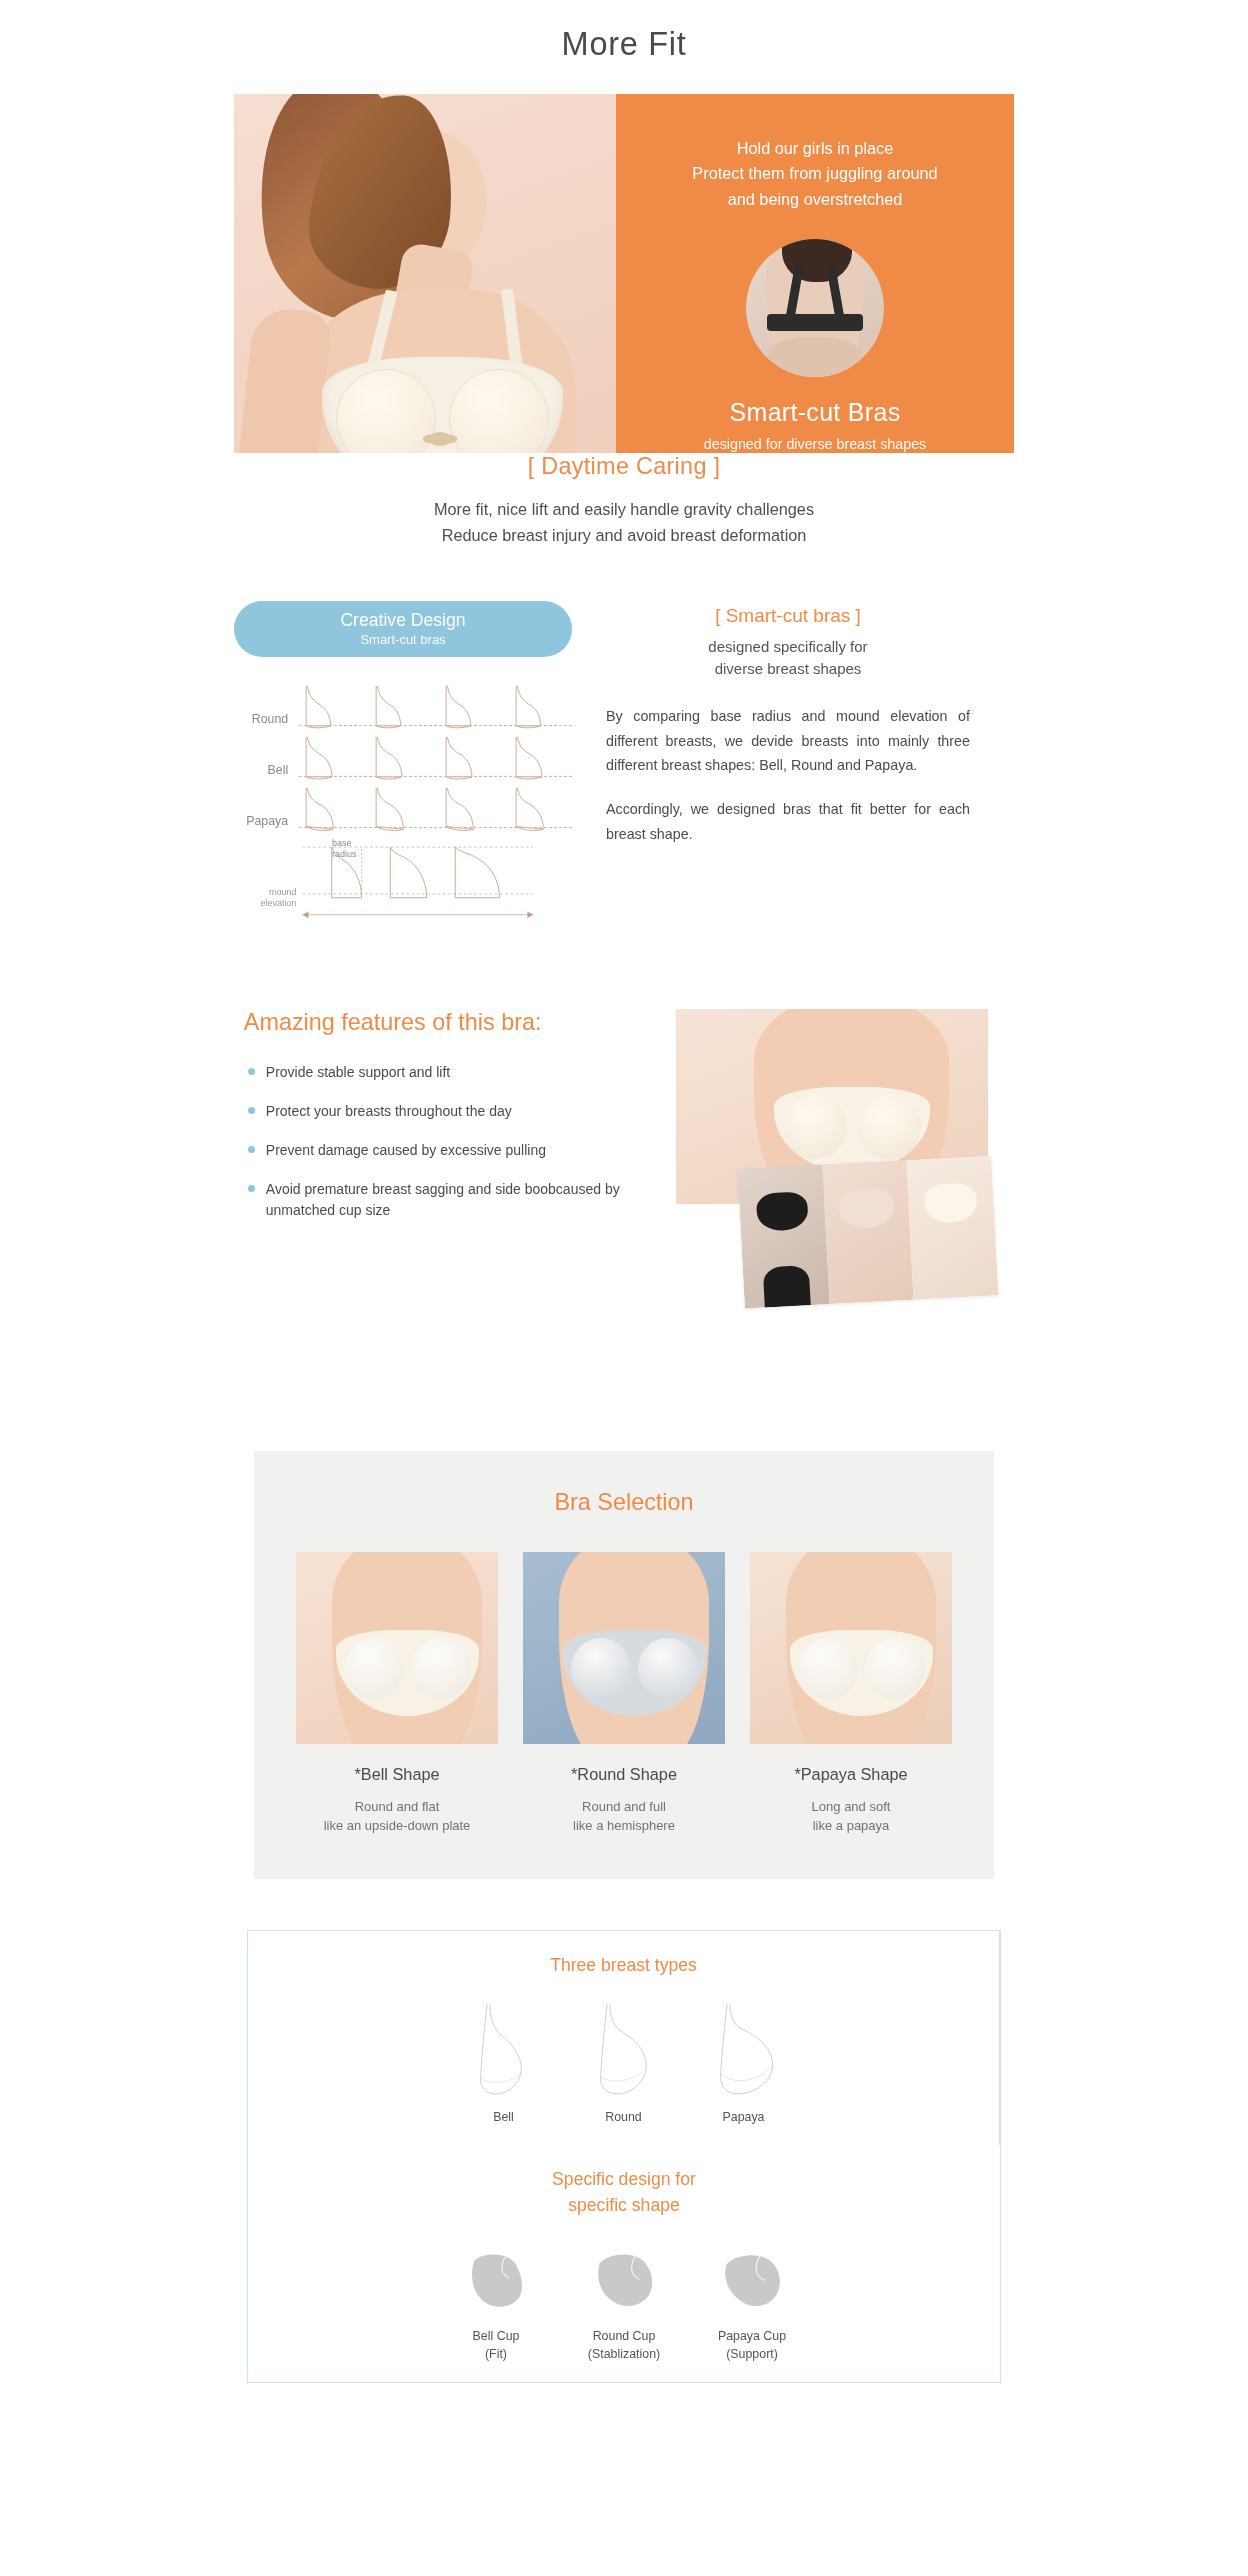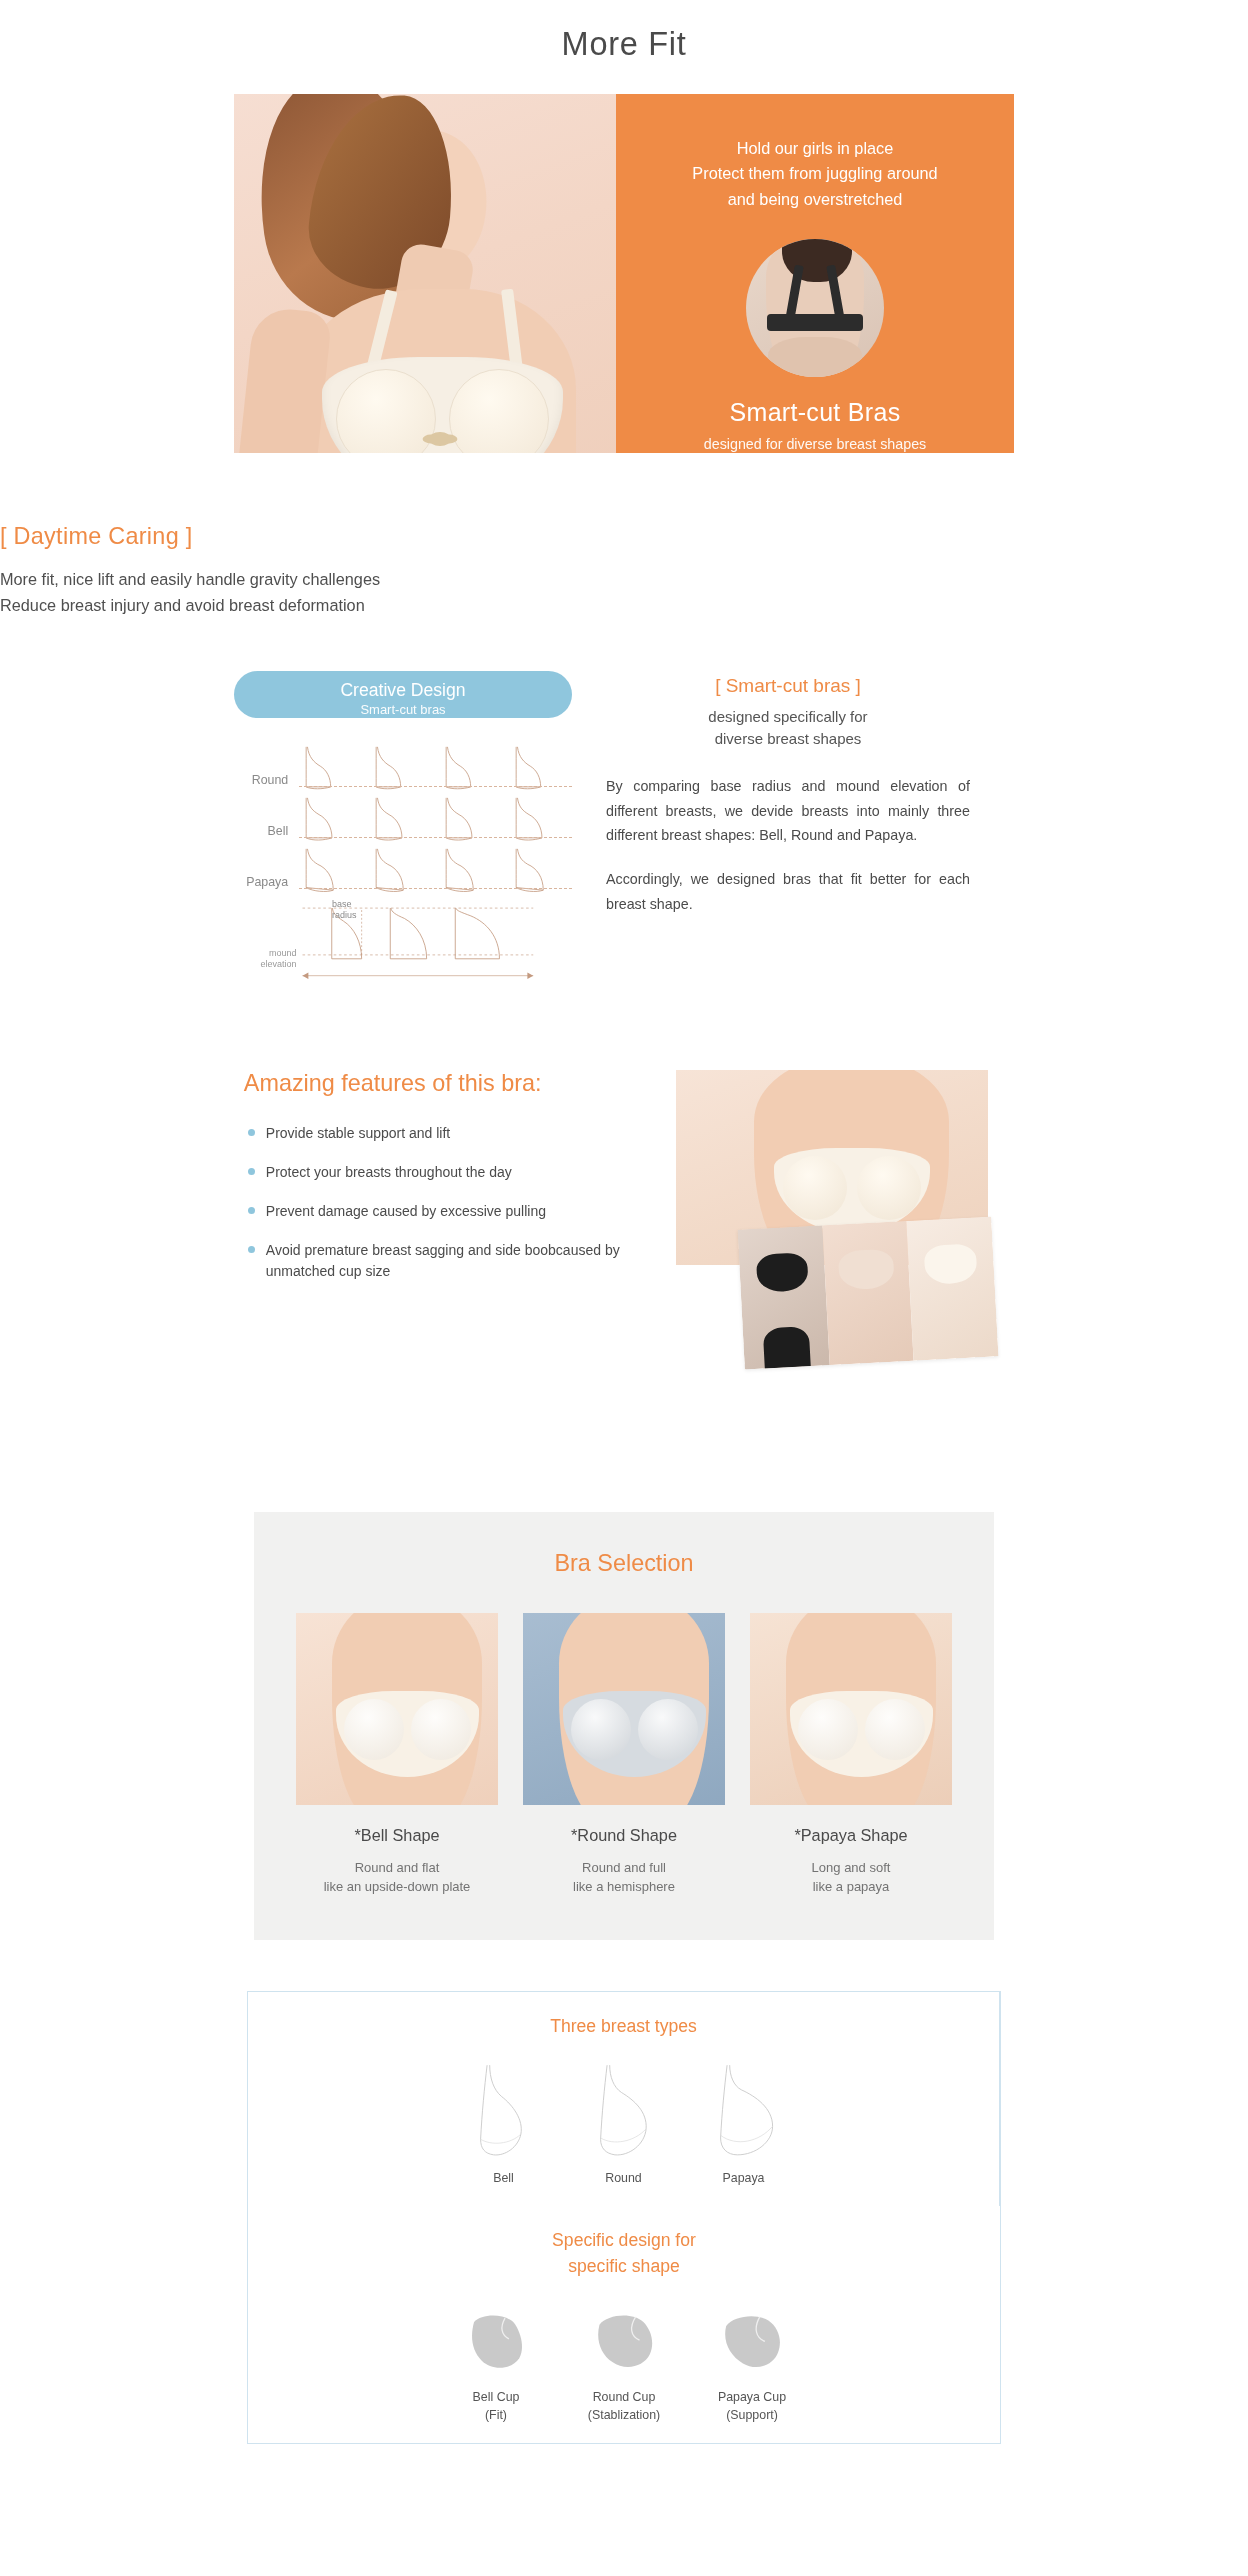--- a/index.html
+++ b/index.html
@@ -149,22 +149,21 @@
     margin-bottom: 9px;
     font-weight: 400;
   }
   .hero-panel .sub {
     font-size: 14.3px;
     opacity: .95;
   }
 
   
   .daytime {
-    text-align: left;
-    margin-top: 70px;
+    text-align: center;
   }
   .daytime h2 {
     font-size: 23.4px;
     color: #ef8b46;
     font-weight: 400;
     letter-spacing: 0.3px;
     margin-bottom: 15.6px;
   }
   .daytime p {
     font-size: 16.3px;
@@ -175,21 +174,21 @@
 
   
   .design {
     width: 780px;
     margin: 53px auto 0;
     display: flex;
     gap: 34px;
   }
   .design-left { width: 338px; }
   .badge {
-    width: 338px; height: 47px;
+    width: 338px; height: 56px;
     background: #8fc6dd;
     border-radius: 29px;
     color: #fff;
     text-align: center;
     padding-top: 9px;
   }
   .badge .b1 { font-size: 17.6px; font-weight: 400; }
   .badge .b2 { font-size: 13px; opacity: .95; margin-top: 1.3px; }
   .chart {
     margin-top: 22px;

